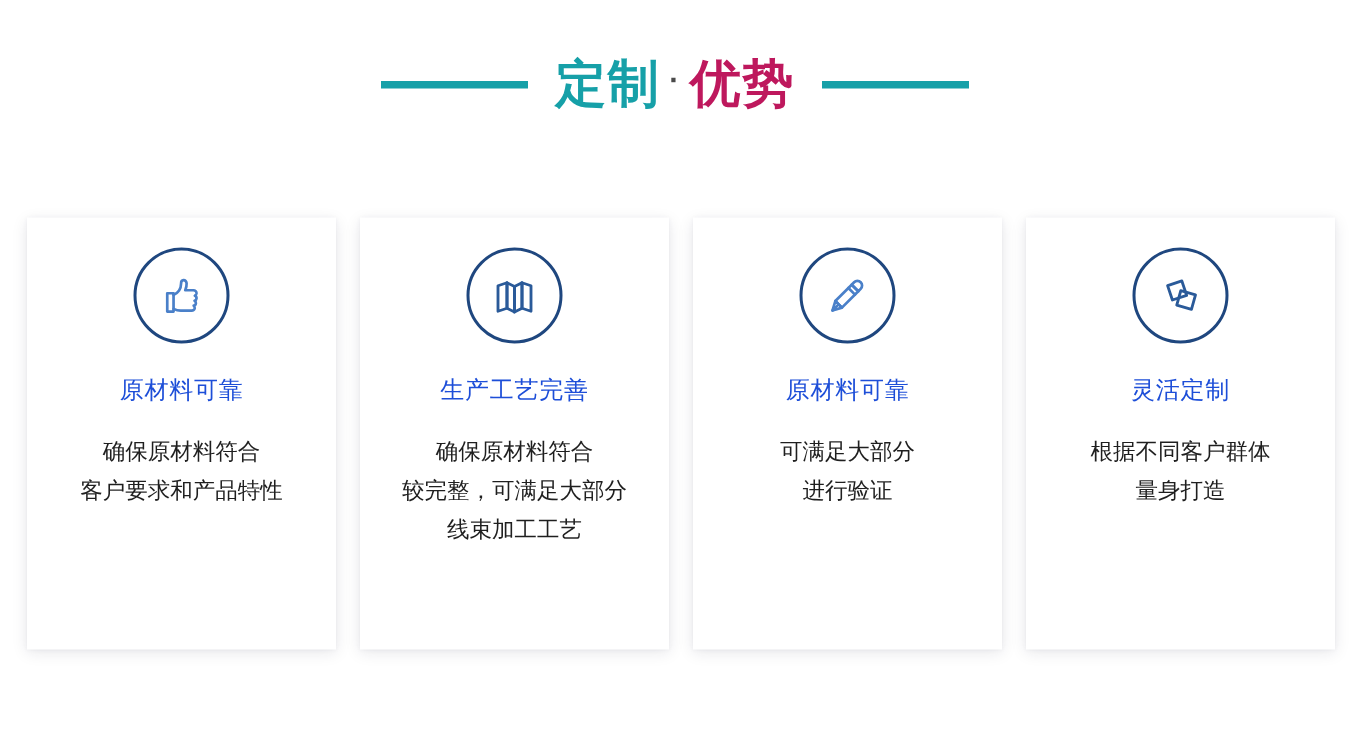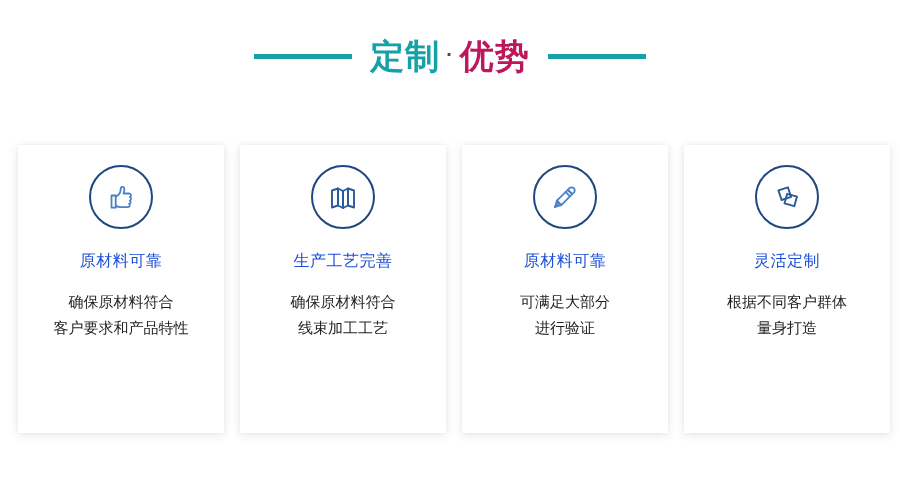--- a/index.html
+++ b/index.html
@@ -150,20 +150,21 @@
             <path d="M7 11.5 13 9.5v17L7 28.5z"></path>
             <path d="M13 9.5 18 12v17l-5-2.5z"></path>
             <path d="M18 12l5-2.5v17L18 29z"></path>
             <path d="M23 9.5 29 11.5v17l-6-2z"></path>
           </svg>
         </span>
       </div>
       <div class="card-title">生产工艺完善</div>
       <div class="card-body">
         <span class="line">确保原材料符合</span>
+        <span class="line">较完整，可满足大部分</span>
         <span class="line">线束加工工艺</span>
       </div>
     </div>
 
     <div class="card">
       <div class="icon-circle">
         <span>
           <svg width="36" height="36" viewBox="0 0 36 36" fill="none" stroke="#4a80c9" stroke-width="1.8" stroke-linejoin="round" stroke-linecap="round">
             <path d="M26.8 9.2a3.1 3.1 0 0 0-4.4 0l-1.6 1.6 4.4 4.4 1.6-1.6a3.1 3.1 0 0 0 0-4.4z"></path>
             <path d="M20.8 10.8 9.9 21.7l4.4 4.4 10.9-10.9z"></path>

